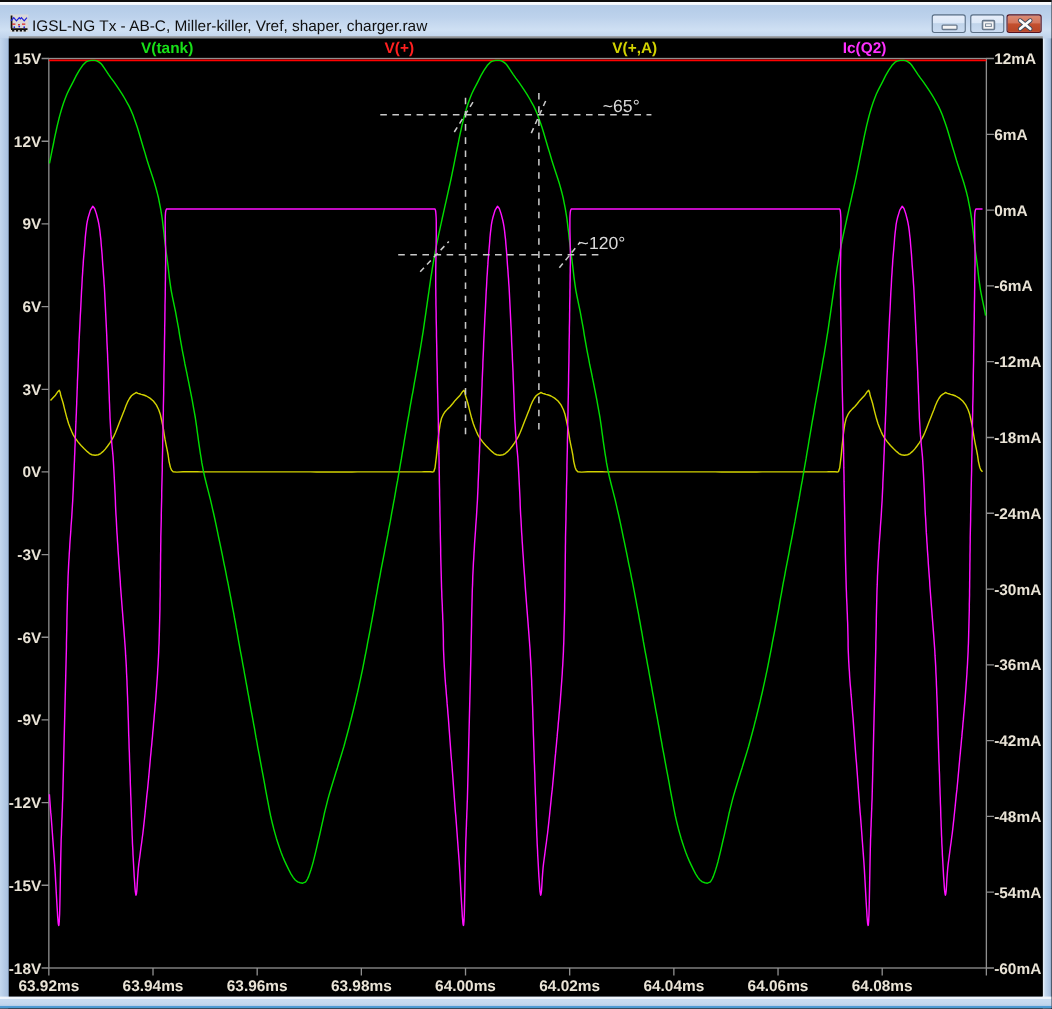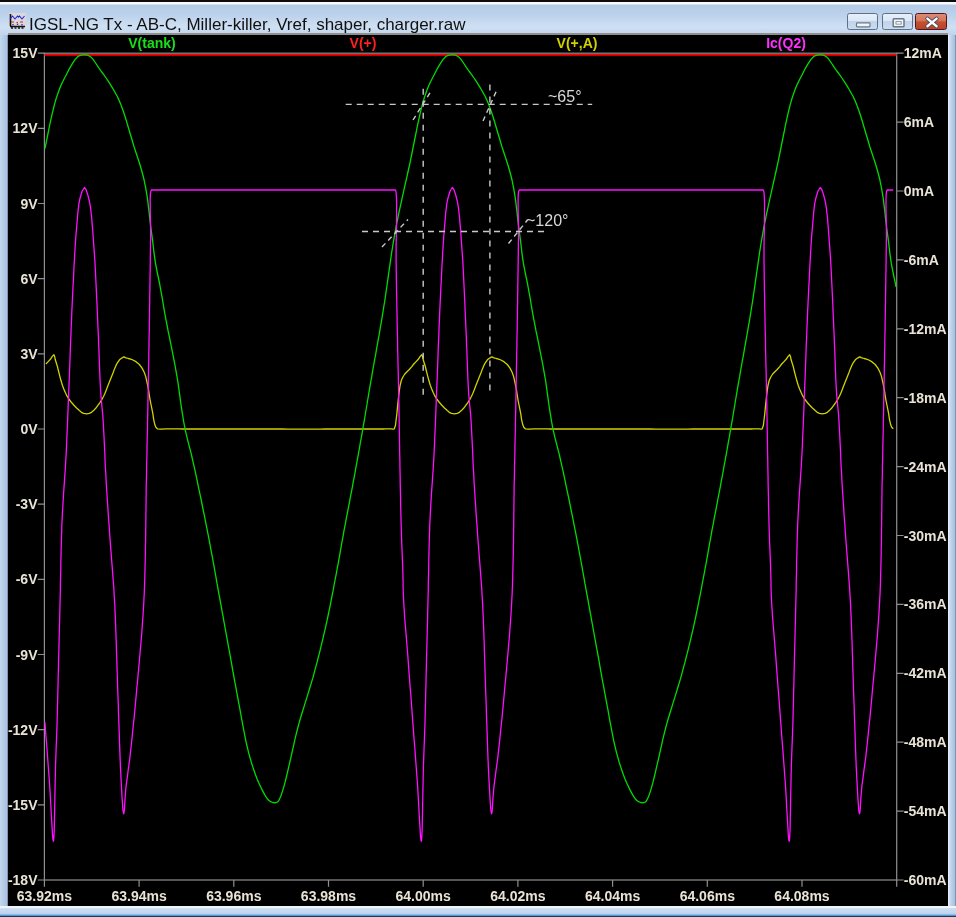--- a/index.html
+++ b/index.html
@@ -1,18 +1,18 @@
 <!DOCTYPE html>
 <html><head><meta charset="utf-8"><style>
 html,body{margin:0;padding:0;width:956px;height:917px;overflow:hidden;background:#000;font-family:"Liberation Sans",sans-serif}
 #win{position:relative;width:956px;height:917px;background:#b7cde7}
 #titlebar{position:absolute;left:0;top:0;width:956px;height:35px;
  background:linear-gradient(180deg,#0c0c0c 0,#0c0c0c 2px,#f7fafd 2px,#f7fafd 4px,#b3cbe7 5px,#bdd2ec 45%,#cfe0f3 78%,#c0d4ec 100%);}
 #titlebar:after{content:"";position:absolute;left:8px;right:8px;bottom:0;height:2.5px;background:#8f8f8f}
-#title{position:absolute;left:29px;top:15px;font-size:17px;color:#101010;letter-spacing:0px}
+#title{position:absolute;left:29px;top:15px;font-size:14px;color:#101010;letter-spacing:0px}
 #client{position:absolute;left:8px;top:35px;width:940px;height:871px;background:#000}
 #lborder{position:absolute;left:0;top:35px;width:8px;height:882px;background:linear-gradient(90deg,#c3d7ee,#aac2e0 85%,#5f7693 100%)}
 #rborder{position:absolute;left:948px;top:35px;width:8px;height:882px;background:linear-gradient(90deg,#eef4fb 0,#c3d7ee 30%,#a8c0de 85%,#5f7693 100%)}
 #bborder{position:absolute;left:0px;top:906px;width:956px;height:11px;background:linear-gradient(180deg,#f0f5fc 0%,#f0f5fc 16%,#c9dcf1 24%,#c3d7ee 62%,#b4cce8 76%,#4e9bd4 80%,#4e9bd4 90%,#12304f 96%,#0e2638 100%)}
 .btn{position:absolute;top:12.5px;height:17px;border-radius:2.5px;border:1px solid #5c7086;box-sizing:border-box;
  background:linear-gradient(180deg,#e7eefa 0,#dce8f7 45%,#c0d4ea 50%,#cadbf0 100%)}
 .btn.red{background:linear-gradient(180deg,#da8c76 0,#d4765c 45%,#c3502f 52%,#b84526 100%);border-color:#551320}
 .btn svg{position:absolute;left:0;top:0}
 </style></head>
 <body>

